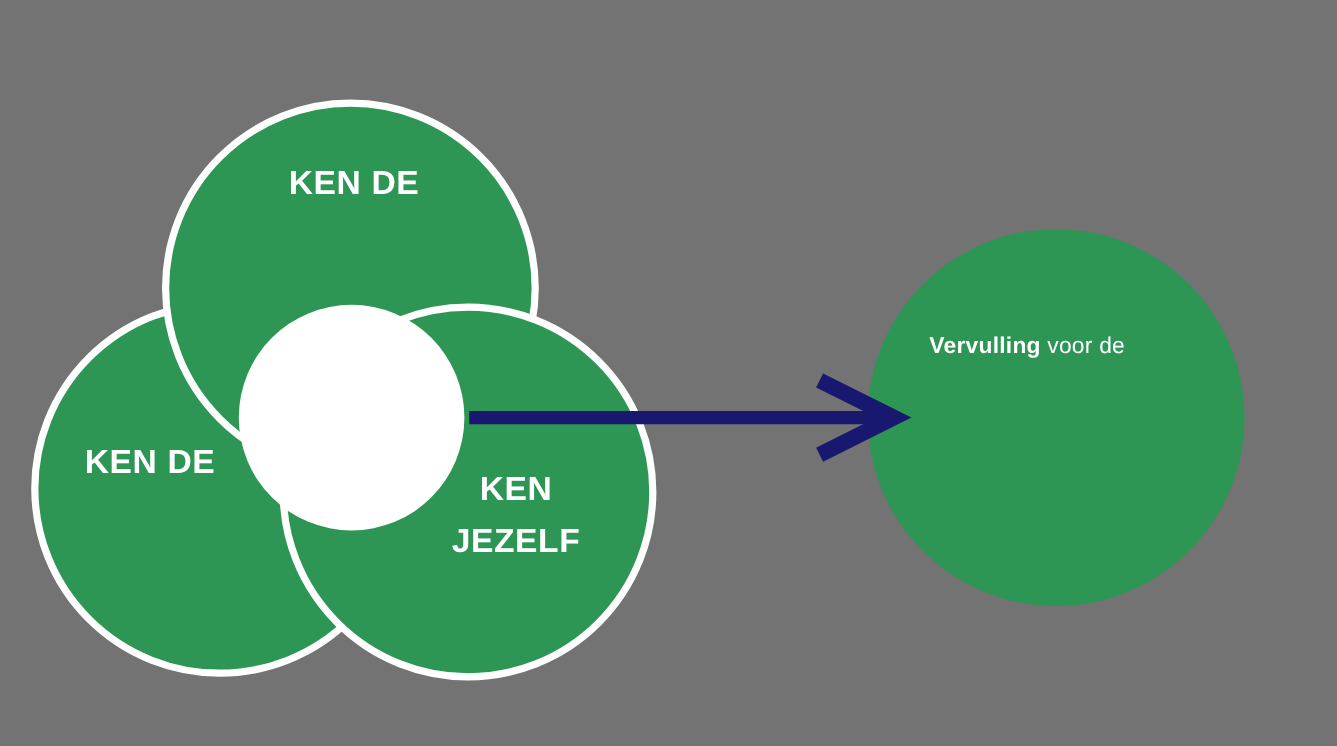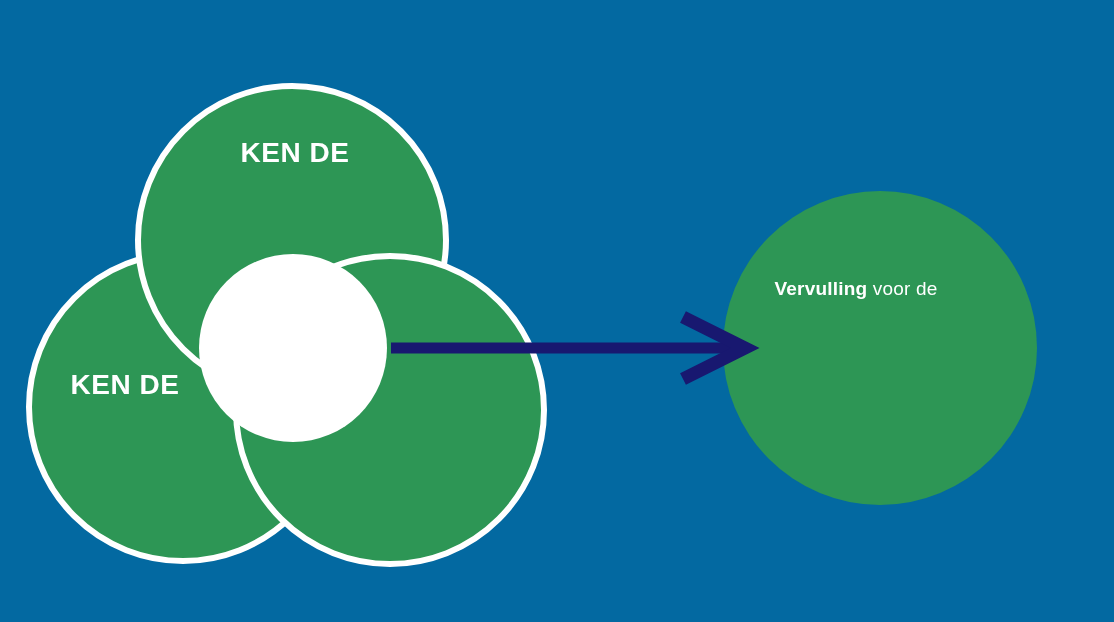--- a/index.html
+++ b/index.html
@@ -4,21 +4,21 @@
 <style>
   html, body {
     margin: 0;
     padding: 0;
     background: #ffffff;
   }
   .canvas {
     position: relative;
     width: 1114px;
     height: 622px;
-    background: #0369a1;
+    background: #737373;
     overflow: hidden;
     font-family: "Liberation Sans", sans-serif;
   }
   .circle {
     position: absolute;
     border-radius: 50%;
     background: var(--green, #2d9655);
     box-sizing: border-box;
     border: 6px solid #ffffff;
   }
@@ -109,20 +109,24 @@
   <div class="circle circle-center"></div>
 
   <div class="label label-top">
     <span>KEN DE</span><br>
   </div>
 
   <div class="label label-left">
     <span>KEN DE</span><br>
   </div>
 
+  <div class="label label-jezelf">
+    <span>KEN</span><br>
+    <span>JEZELF</span>
+  </div>
 
 
   <svg class="arrow" viewBox="0 0 390 80" xmlns="http://www.w3.org/2000/svg" aria-hidden="true">
     <line x1="8" y1="40" x2="352" y2="40" stroke-width="11"></line>
     <path d="M 300 9 L 362 40 L 300 71" stroke-width="13" stroke-linejoin="miter"></path>
   </svg>
 
   <div class="circle circle-result"></div>
   <div class="label label-result">
     <span class="bold">Vervulling</span><span> voor de</span><br>

